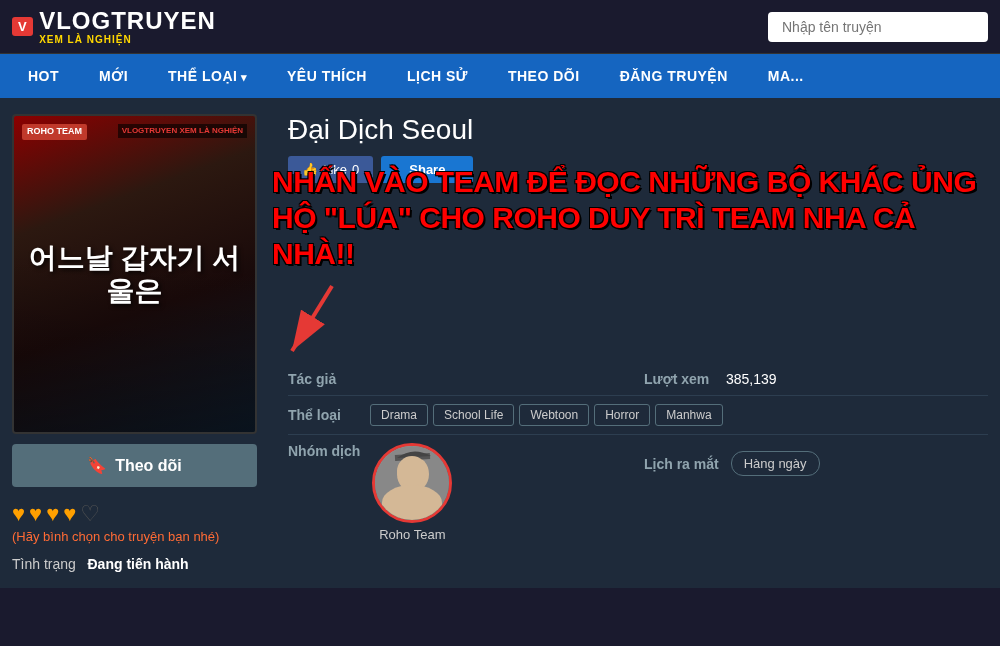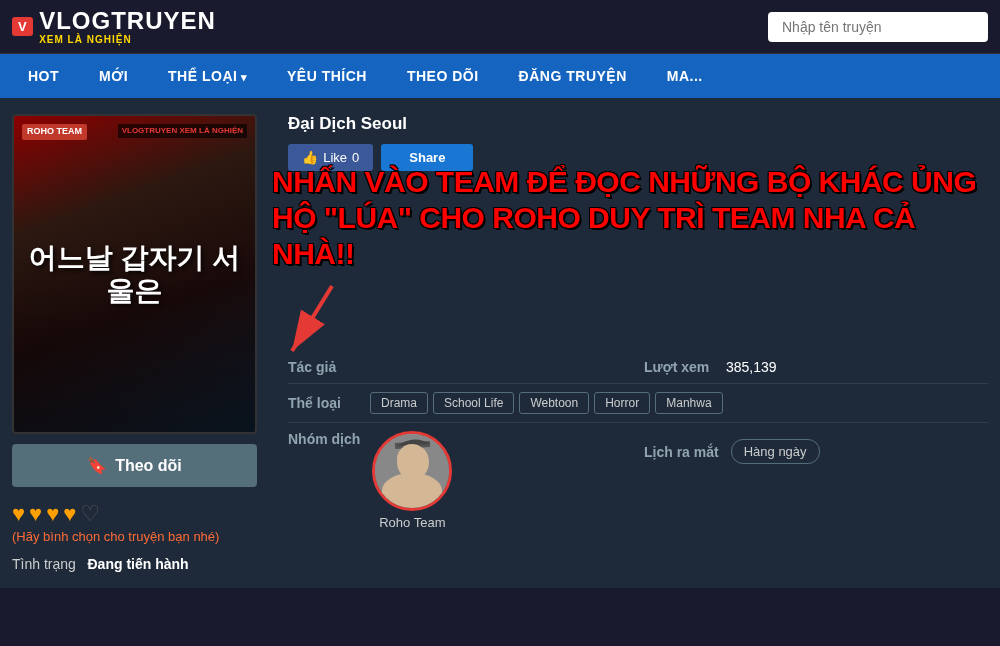--- a/index.html
+++ b/index.html
@@ -214,22 +214,22 @@
     }
 
     
     .right-panel {
       flex: 1;
       padding: 0 0 0 16px;
       position: relative;
     }
 
     .manga-title {
-      font-size: 17px;
-      font-weight: 700;
+      font-size: 28px;
+      font-weight: 400;
       color: #fff;
       margin-bottom: 10px;
     }
 
     .action-row {
       display: flex;
       gap: 8px;
       margin-bottom: 16px;
       align-items: center;
     }
@@ -371,20 +371,21 @@
     </div>
   </div>
   <input class="search-input" type="text" placeholder="Nhập tên truyện" style="">
 </div>
 
 <nav class="nav">
   <div class="nav-item">HOT</div>
   <div class="nav-item">MỚI</div>
   <div class="nav-item has-arrow">THỂ LOẠI</div>
   <div class="nav-item">YÊU THÍCH</div>
+  <div class="nav-item">LỊCH SỬ</div>
   <div class="nav-item">THEO DÕI</div>
   <div class="nav-item">ĐĂNG TRUYỆN</div>
   <div class="nav-item">MA...</div>
 </nav>
 
 <div class="main-content">
   <div class="manga-section">
 
     <div class="left-panel">
       <div class="manga-cover">

